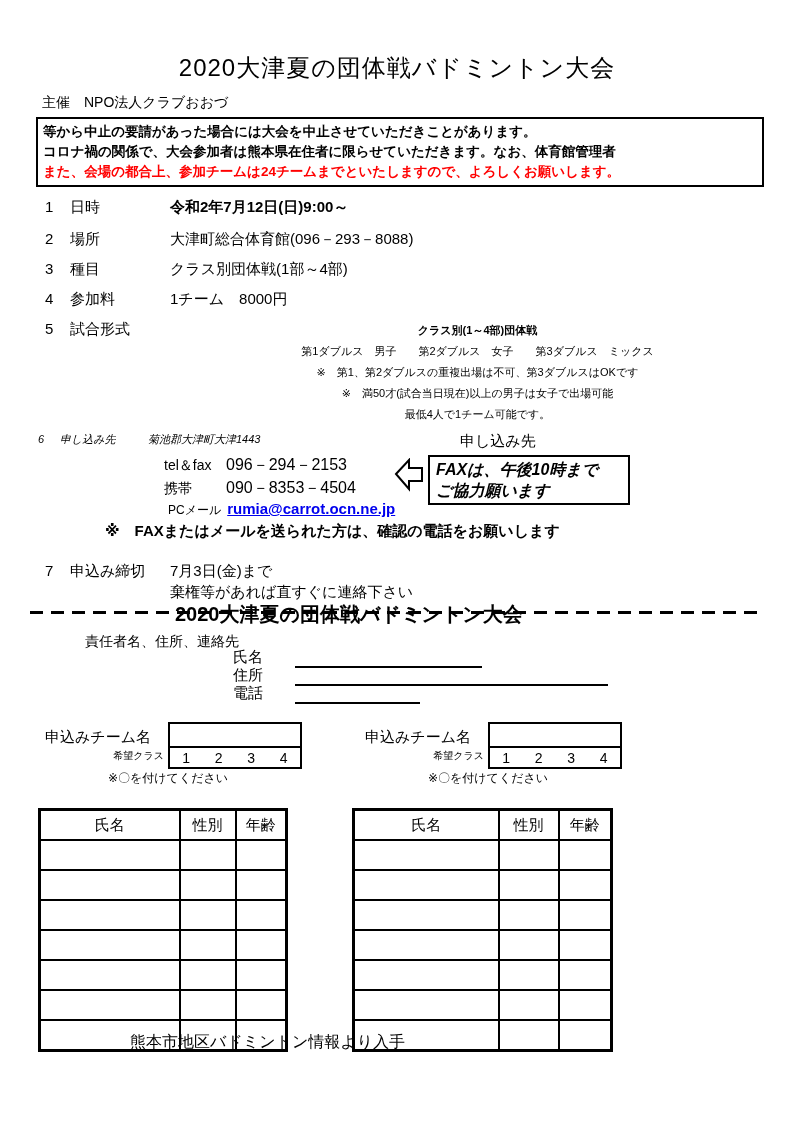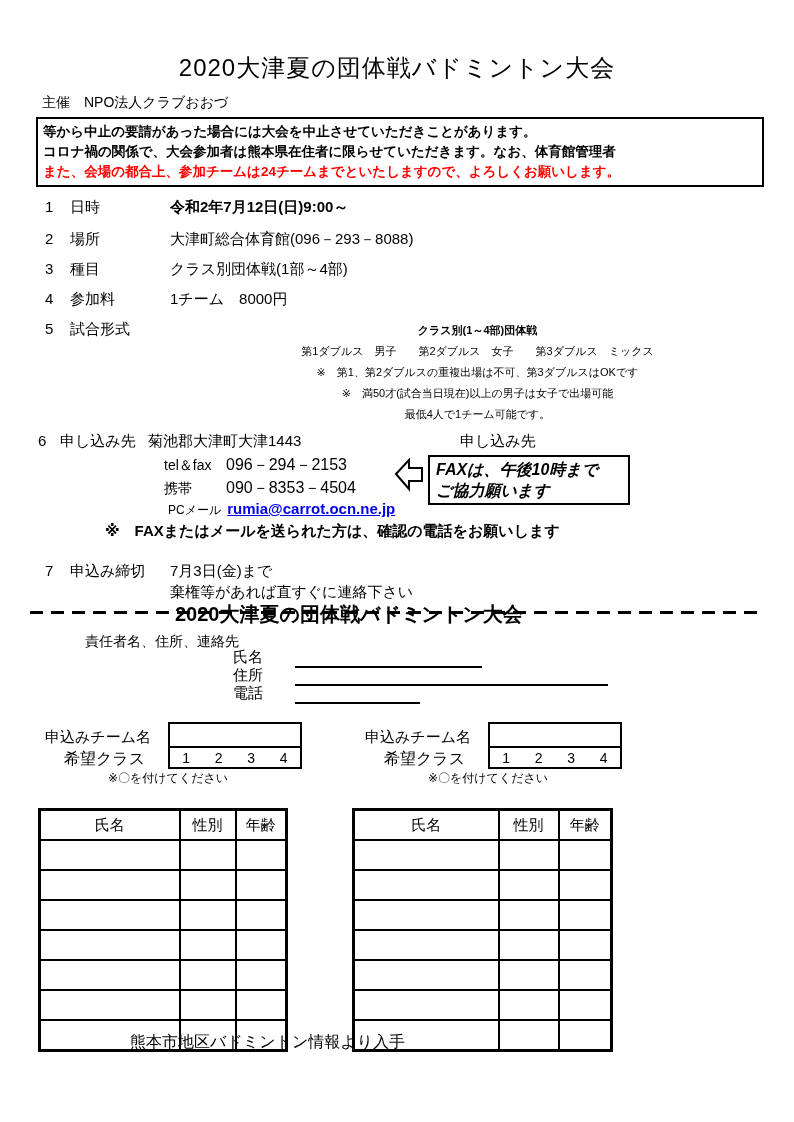--- a/index.html
+++ b/index.html
@@ -13,21 +13,21 @@
   .notice{top:117px;left:36px;width:714px;border:2px solid #000;padding:3px 5px;}
   .notice div{font-size:13.5px;font-weight:bold;line-height:20px;white-space:nowrap;}
   .notice .alert{color:#ff0000;}
   
   .item{left:45px;width:740px;display:grid;grid-template-columns:25px 100px auto;font-size:15px;}
   .item .val{white-space:nowrap;}
   .bold{font-weight:bold;}
   .fmt-lines div{font-size:11px;line-height:21px;white-space:nowrap;text-align:center;}
   
   .apply-block{top:432px;left:38px;width:740px;height:135px;}
-  .apply-l1{position:absolute;top:0;left:0;font-size:15px;white-space:nowrap;}
+  .apply-l1{position:absolute;top:0;left:0;font-size:11px;white-space:nowrap;font-style:italic;}
   .apply-l1 .num{display:inline-block;width:22px;}
   .apply-l1 .lbl{display:inline-block;width:88px;}
   .addressee{position:absolute;top:0;left:422px;font-size:15px;}
   .tel-row{position:absolute;left:126px;font-size:16px;white-space:nowrap;}
   .tel-row .tlbl{display:inline-block;width:62px;font-size:14px;}
   .mail-row{position:absolute;top:68px;left:130px;font-size:15px;white-space:nowrap;}
   .mail-lbl{font-size:12px;margin-right:6px;margin-top:40px;}
   .mail-link{color:#0000ee;text-decoration:underline;cursor:pointer;font-weight:bold;}
   .fax-box{position:absolute;top:23px;left:390px;width:186px;border:2px solid #000;padding:2px 6px;}
   .fax-box div{font-size:16px;font-weight:bold;font-style:italic;line-height:21px;white-space:nowrap;}
@@ -40,21 +40,21 @@
   .contact-lbl{top:633px;left:85px;font-size:14px;}
   .fld-lbl{font-size:15px;}
   .fline{background:#000;height:2px;}
   
   .team-block{top:722px;width:280px;height:70px;}
   .tb-left{left:45px;} .tb-right{left:365px;}
   .team-lbl{position:absolute;top:6px;left:0;font-size:15px;}
   .team-box{position:absolute;top:0;left:123px;width:130px;height:43px;border:2px solid #000;}
   .team-box .r1{height:22px;border-bottom:2px solid #000;}
   .team-box .r2{height:19px;display:flex;justify-content:space-around;align-items:center;font-size:14px;}
-  .class-lbl{position:absolute;top:27px;left:0;width:119px;text-align:center;font-size:16px;}
+  .class-lbl{position:absolute;top:27px;left:0;width:119px;text-align:right;font-size:10px;}
   .circle-note{position:absolute;top:48px;left:63px;font-size:12px;}
   
   table.members{position:absolute;top:808px;border-collapse:collapse;table-layout:fixed;}
   table.members,table.members th,table.members td{border:2px solid #000;}
   table.members{border-width:3px;}
   table.members th{font-size:15px;font-weight:normal;height:26px;}
   table.members td{height:26px;}
   .mt-left{left:38px;width:247px;} .mt-right{left:352px;width:258px;}
   .footer-note{top:1032px;left:130px;font-size:16px;}
 </style>

